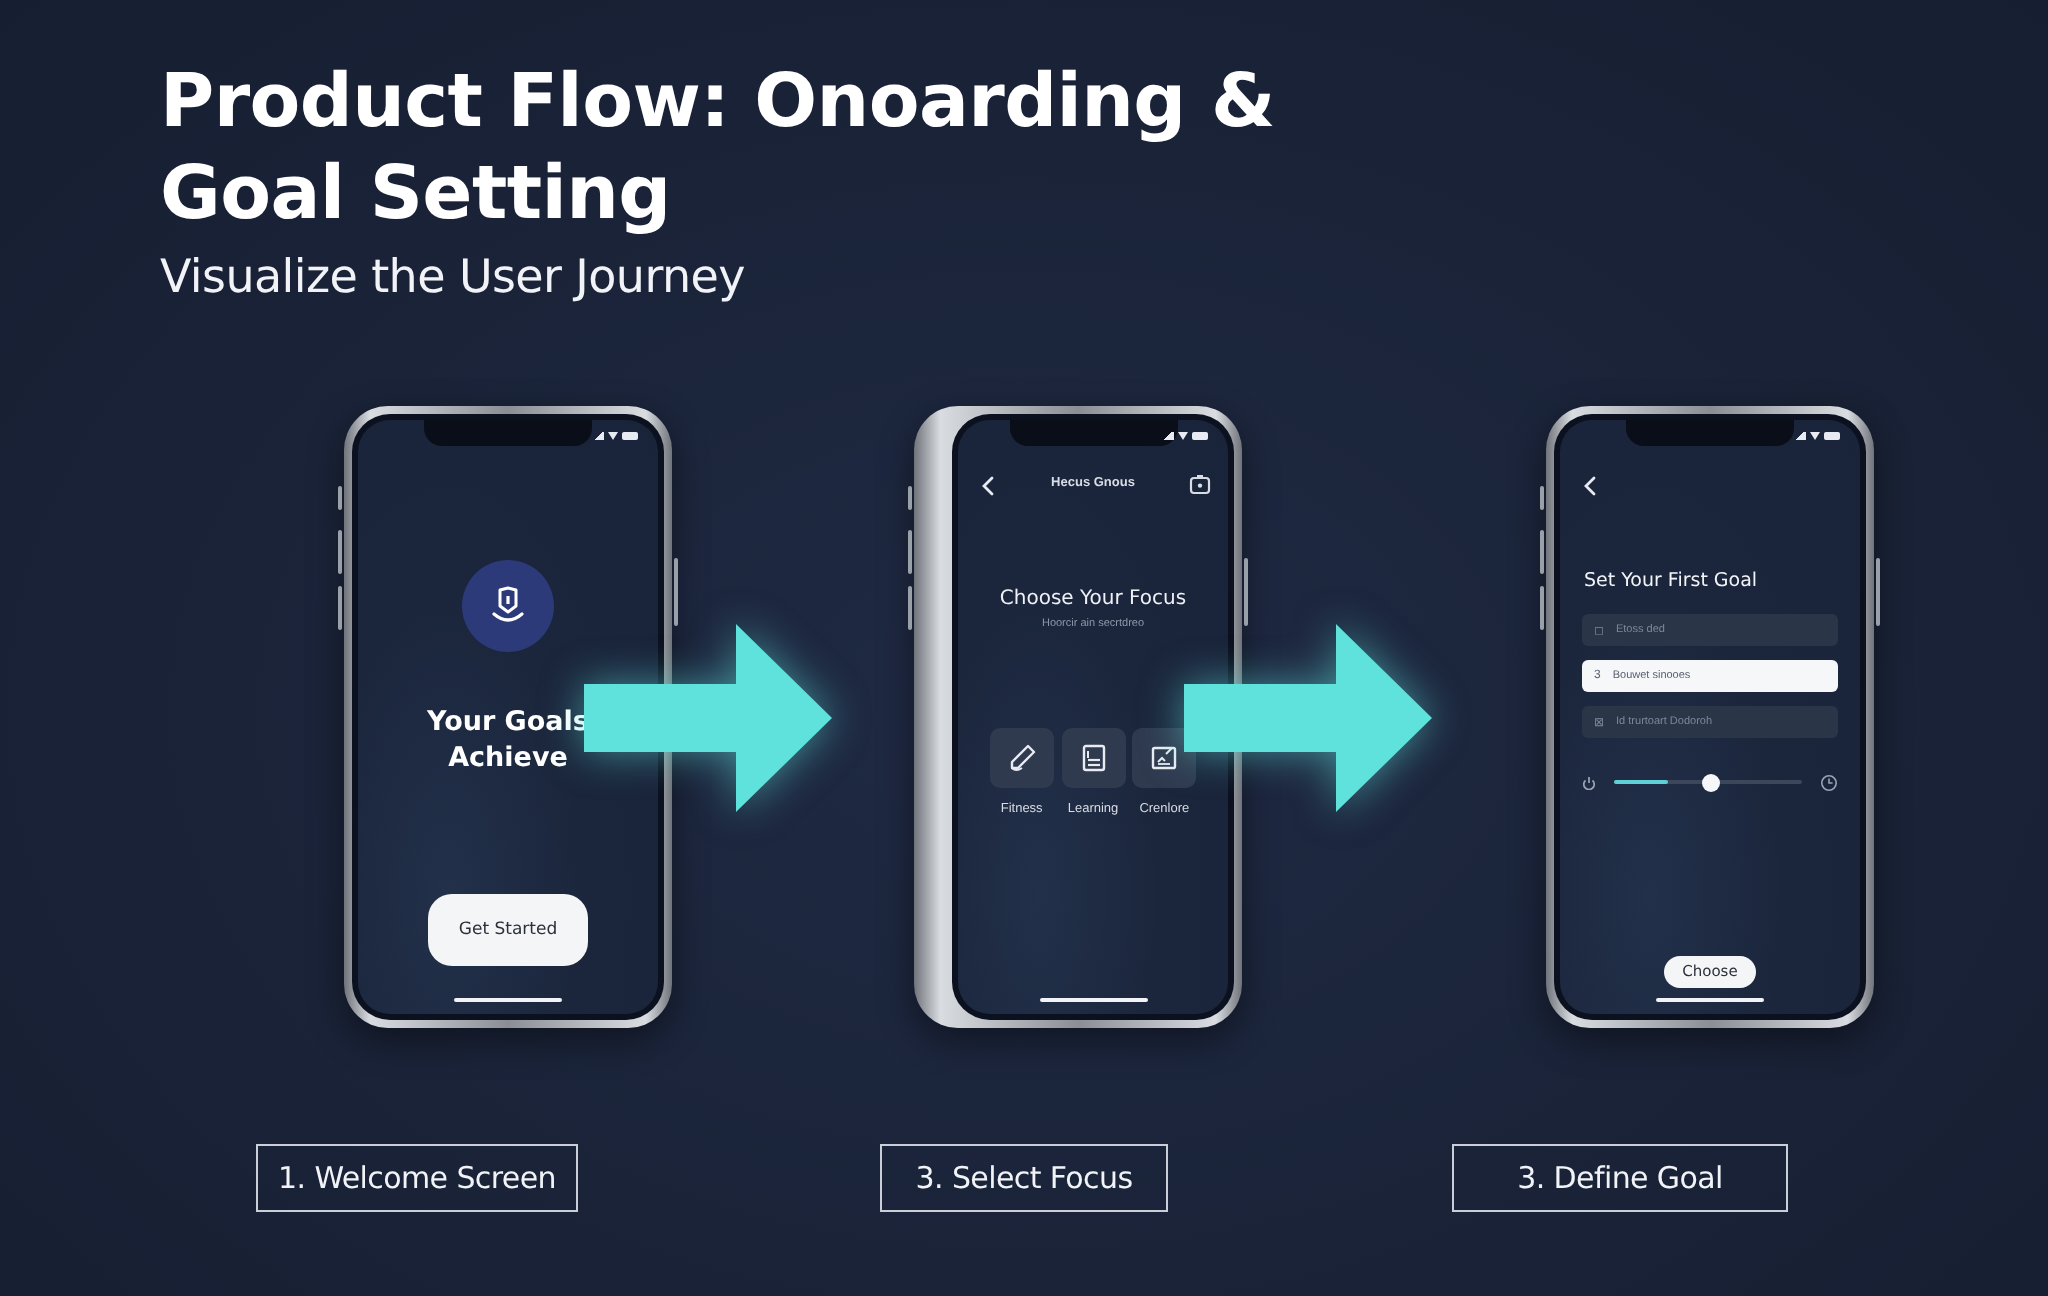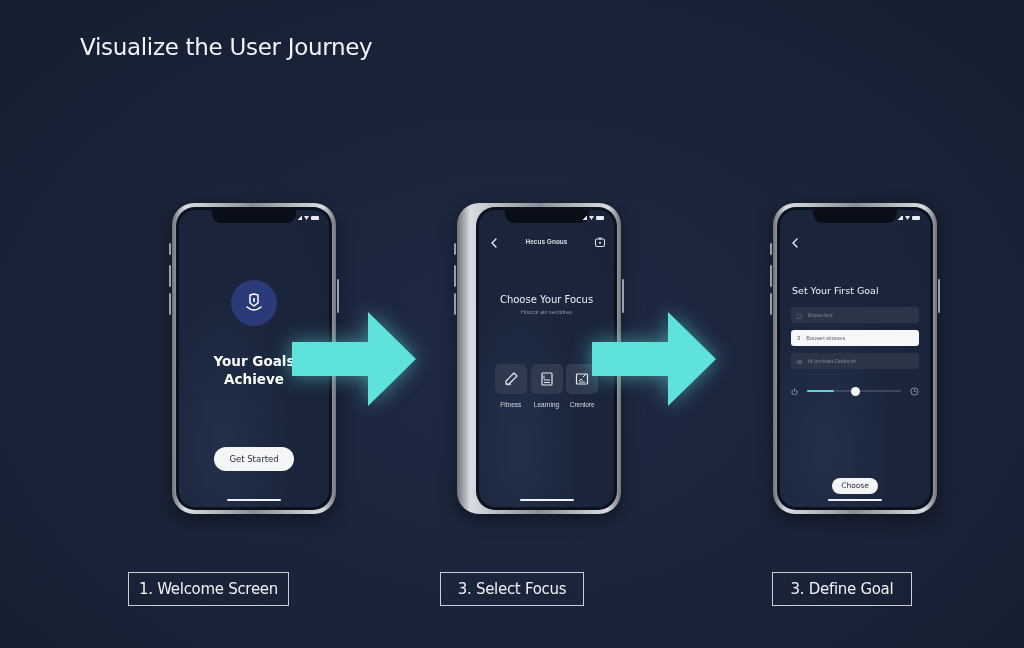--- a/index.html
+++ b/index.html
@@ -64,21 +64,21 @@
   .p1-title {
     position: absolute; top: 142px; left: 0; right: 0; text-align: center;
     font-family: "DejaVu Sans", sans-serif; font-weight: bold; font-size: 13.5px; line-height: 18px; color: #fff;
   }
   .pill-btn {
     position: absolute; left: 50%; transform: translateX(-50%);
     background: #f4f5f7; color: #2a2f3a; border-radius: 12px;
     font-size: 8.5px; text-align: center; border: none;
     font-family: "DejaVu Sans", sans-serif;
   }
-  .p1-btn { top: 237px; width: 80px; height: 24px; line-height: 20px; }
+  .p1-btn { top: 237px; width: 80px; height: 36px; line-height: 20px; }
 
   
   .nav-back {
     position: absolute; top: 26px; left: 8px; width: 14px; height: 14px;
     display: flex; align-items: center; justify-content: center;
   }
   .p2-navtitle {
     position: absolute; top: 28px; left: 0; right: 0; text-align: center;
     font-size: 6.5px; font-weight: bold; color: #d8dce4;
   }
@@ -134,20 +134,21 @@
     position: absolute; top: 572px; height: 34px; border: 1.5px solid #c9ced8;
     display: flex; align-items: center; justify-content: center;
     font-family: "DejaVu Sans", sans-serif; font-size: 15px; color: #f1f3f7; letter-spacing: -0.3px;
     background: transparent;
   }
 </style>
 </head>
 <body>
 
 <div class="header">
+  <div class="title">Product Flow: Onoarding &amp; Goal Setting</div>
   <div class="subtitle">Visualize the User Journey</div>
 </div>
 
 <div class="phone" style="left:129px;">
   <div class="side-btn" style="top:40px;height:12px;"></div>
   <div class="side-btn" style="top:62px;height:22px;"></div>
   <div class="side-btn" style="top:90px;height:22px;"></div>
   <div class="side-btn r" style="top:76px;height:34px;"></div>
   <div class="phone-inner">
     <div class="screen">
@@ -292,13 +293,13 @@
         </svg>
       </div>
       <button class="pill-btn p3-btn">Choose</button>
       <div class="home-indicator"></div>
     </div>
   </div>
 </div>
 
 <div class="step-label" style="left:128px;width:161px;">1. Welcome Screen</div>
 <div class="step-label" style="left:440px;width:144px;">3. Select Focus</div>
-<div class="step-label" style="left:772px;width:140px;">3. Define Goal</div>
+<div class="step-label" style="left:726px;width:168px;">3. Define Goal</div>
 
 </body></html>

